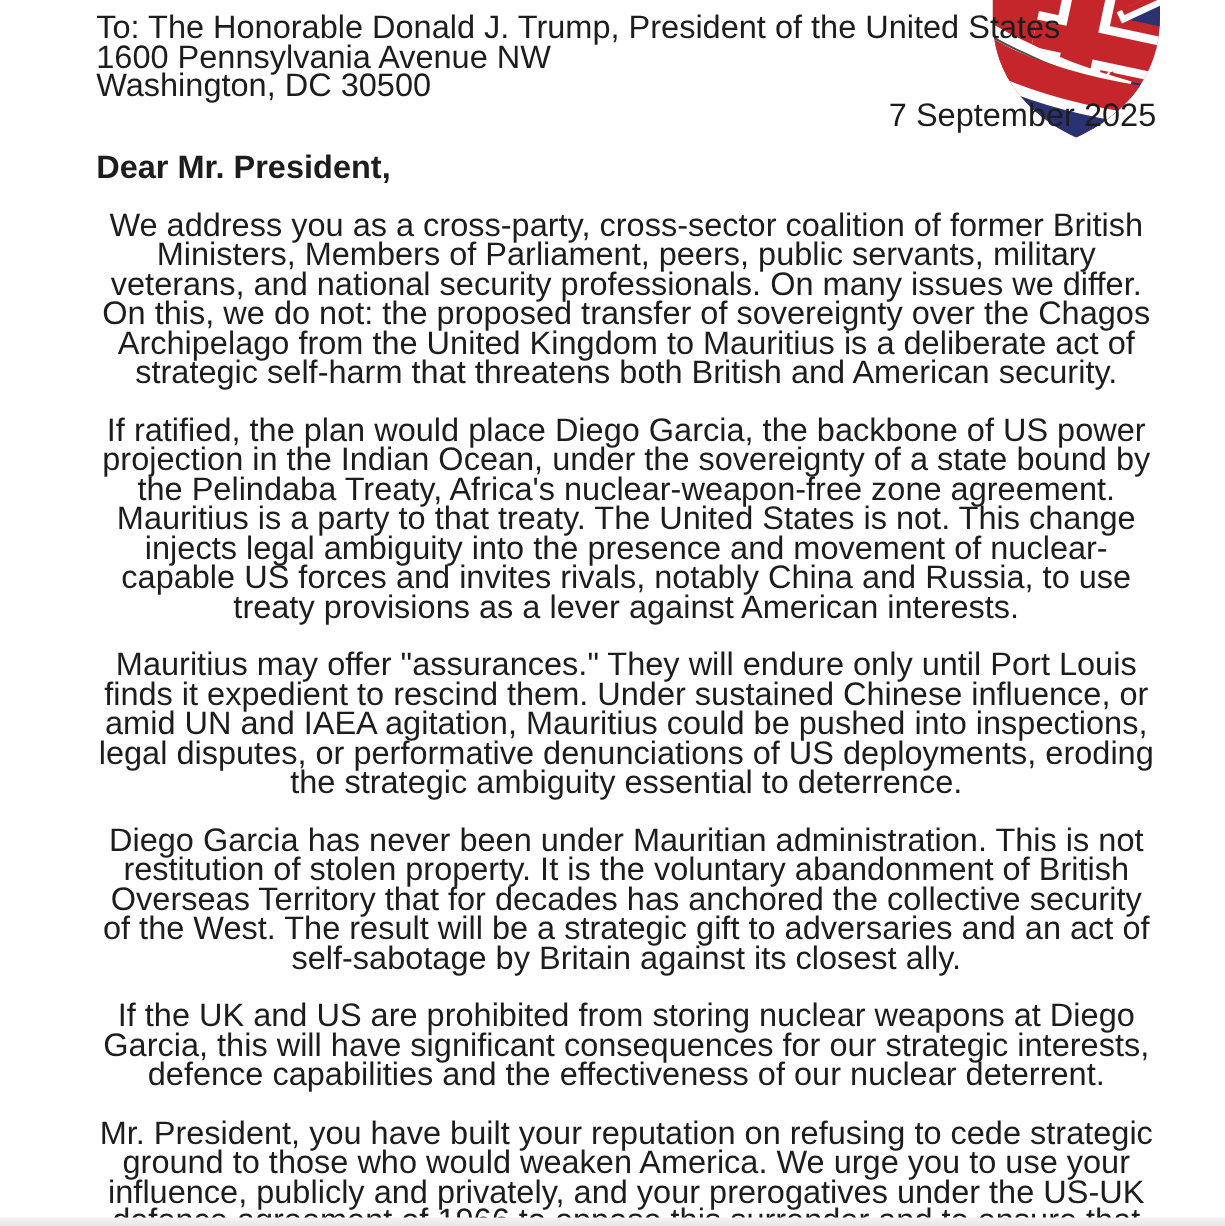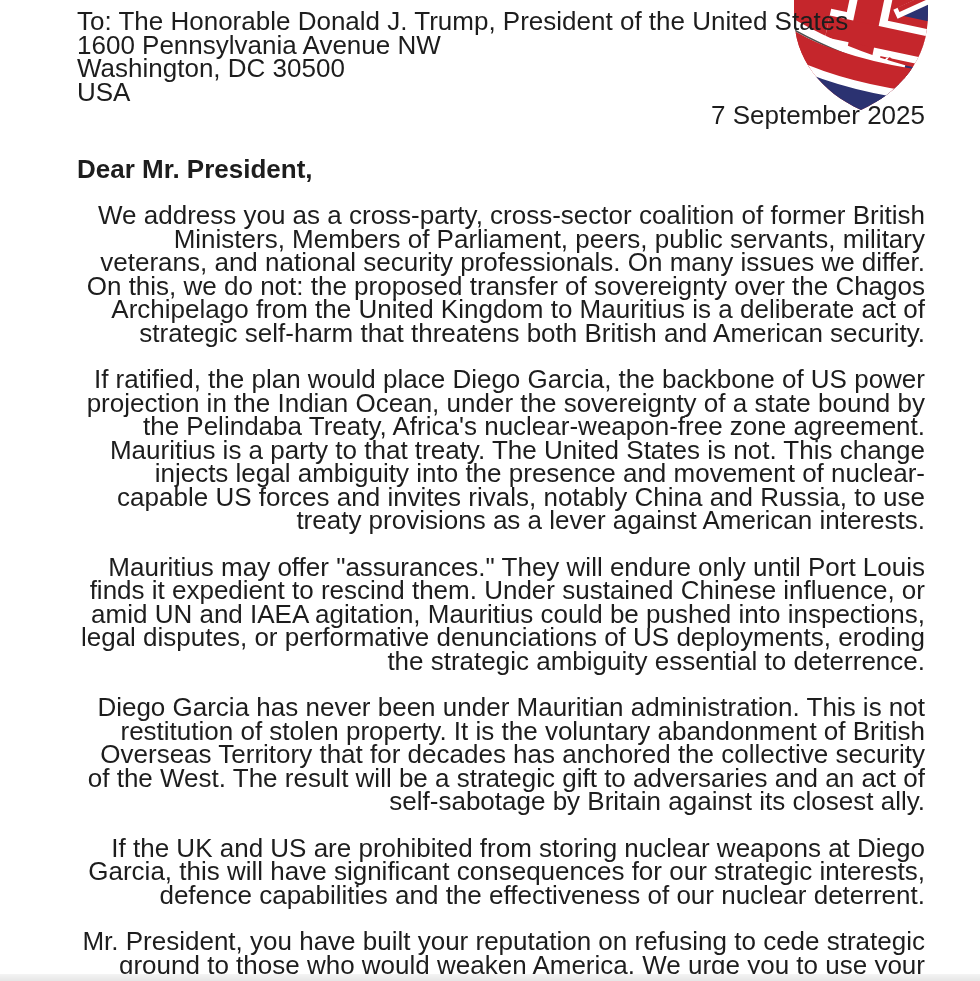--- a/index.html
+++ b/index.html
@@ -27,26 +27,26 @@
   .address {
     margin-top: 10px;
   }
   .address div {
     white-space: nowrap;
   }
   .date-line {
     text-align: right;
   }
   .salutation {
-    margin-top: 30px;
+    margin-top: 18px;
     font-weight: bold;
   }
   .letter p {
     margin: 23px 0 0 0;
-    text-align: right;
+    text-align: center;
   }
   
   .logo-wrap {
     position: absolute;
     left: 790px;
     top: 0;
     width: 142px;
     height: 116px;
     overflow: hidden;
   }
@@ -95,21 +95,20 @@
       <path d="M-12 122 Q 50 155 148 165 L148 200 L-12 200 Z" fill="#2b3271"></path>
     </g>
   </svg>
 </div>
 
 <div class="letter">
   <div class="address">
     <div>To: The Honorable Donald J. Trump, President of the United States</div>
     <div>1600 Pennsylvania Avenue NW</div>
     <div>Washington, DC 30500</div>
-    <div>USA</div>
   </div>
 
   <div class="date-line">7 September 2025</div>
 
   <div class="salutation">Dear Mr. President,</div>
 
   <p>We address you as a cross-party, cross-sector coalition of former British Ministers, Members of Parliament, peers, public servants, military veterans, and national security professionals. On many issues we differ. On this, we do not: the proposed transfer of sovereignty over the Chagos Archipelago from the United Kingdom to Mauritius is a deliberate act of strategic self-harm that threatens both British and American security.</p>
   <p>If ratified, the plan would place Diego Garcia, the backbone of US power projection in the Indian Ocean, under the sovereignty of a state bound by the Pelindaba Treaty, Africa's nuclear-weapon-free zone agreement. Mauritius is a party to that treaty. The United States is not. This change injects legal ambiguity into the presence and movement of nuclear-capable US forces and invites rivals, notably China and Russia, to use treaty provisions as a lever against American interests.</p>
   <p>Mauritius may offer "assurances." They will endure only until Port Louis finds it expedient to rescind them. Under sustained Chinese influence, or amid UN and IAEA agitation, Mauritius could be pushed into inspections, legal disputes, or performative denunciations of US deployments, eroding the strategic ambiguity essential to deterrence.</p>
   <p>Diego Garcia has never been under Mauritian administration. This is not restitution of stolen property. It is the voluntary abandonment of British Overseas Territory that for decades has anchored the collective security of the West. The result will be a strategic gift to adversaries and an act of self-sabotage by Britain against its closest ally.</p>

